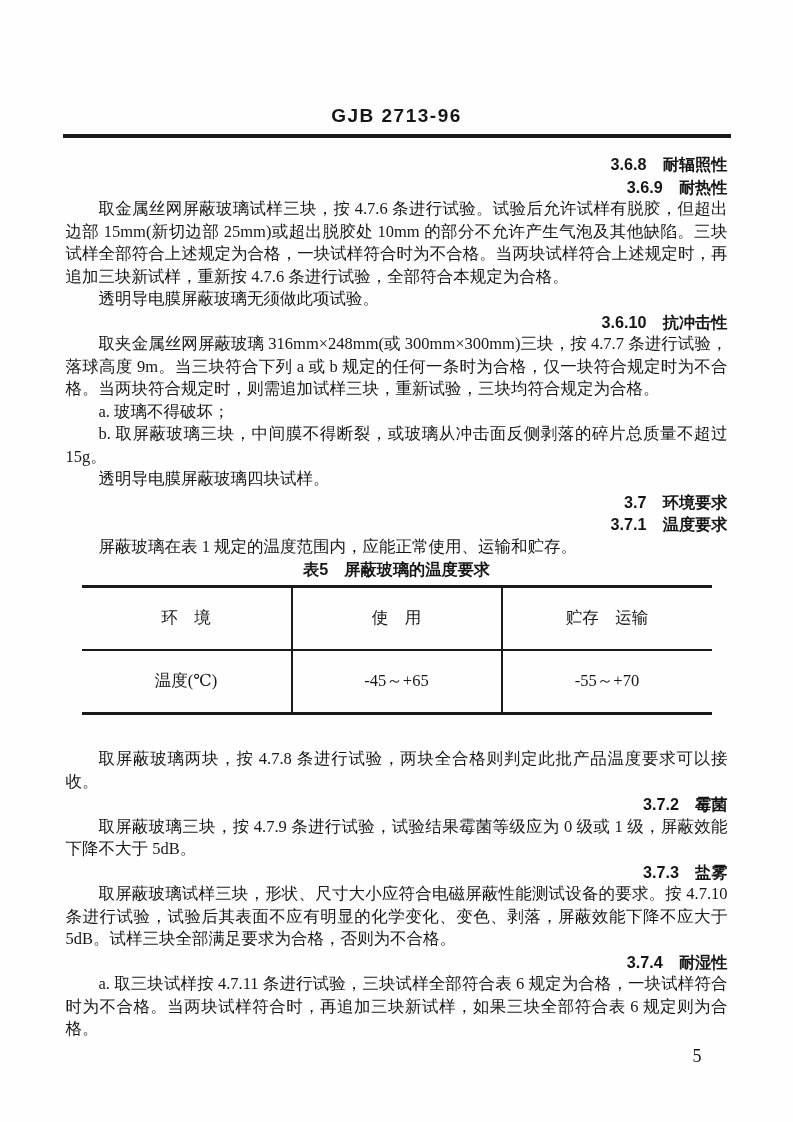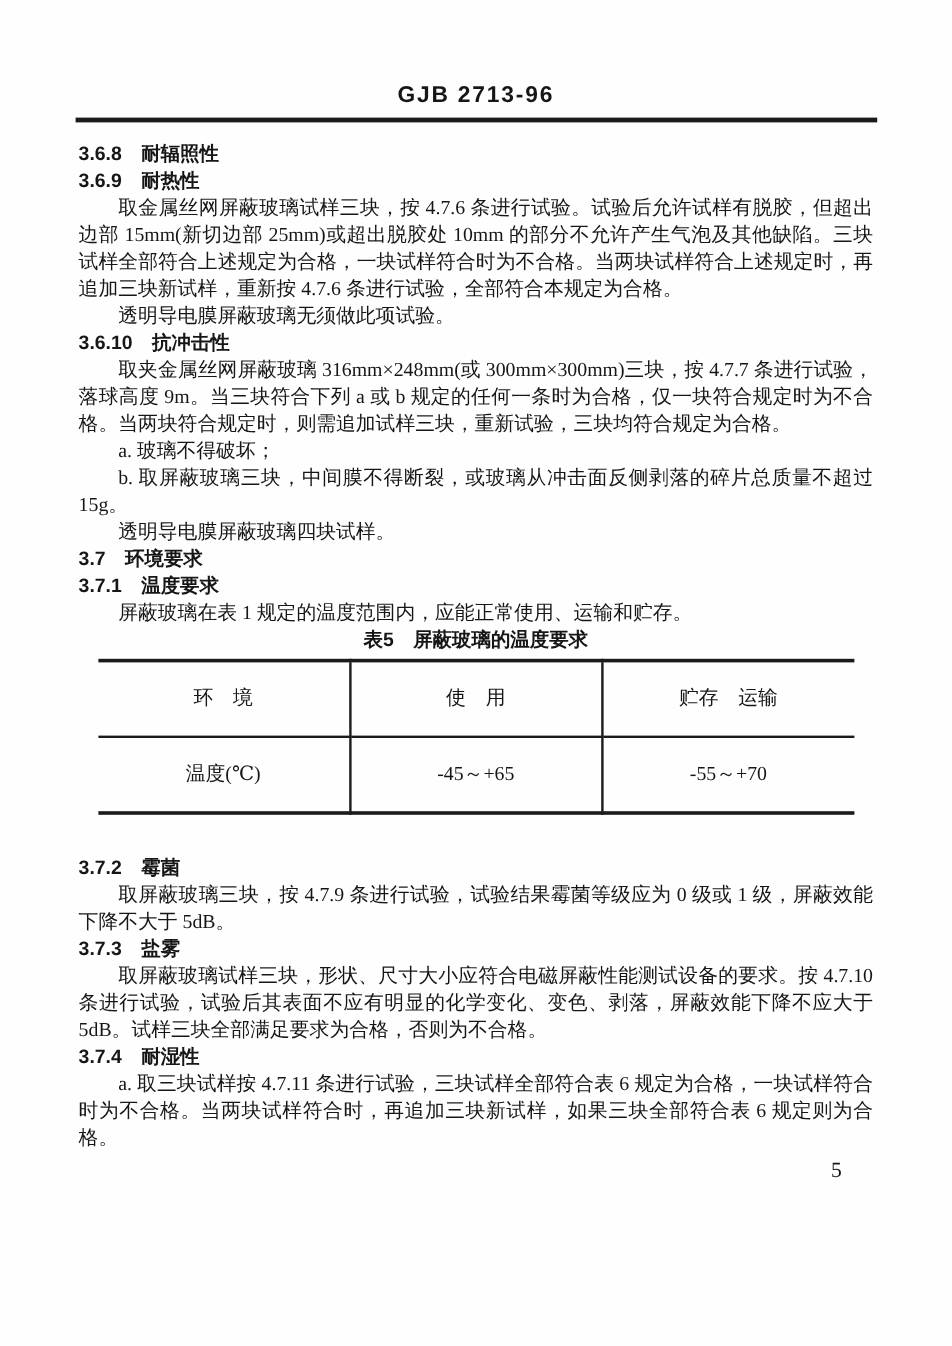--- a/index.html
+++ b/index.html
@@ -7,21 +7,21 @@
     position: relative;
     width: 793px;
     height: 1122px;
     background: #fefefe;
     overflow: hidden;
     font-family: "Liberation Serif", "DejaVu Serif", serif;
     color: #161616;
     box-sizing: border-box;
   }
   .doc-number {
-    padding-top: 68px;
+    padding-top: 104px;
     text-align: center;
     font-family: "Liberation Sans", "DejaVu Sans", sans-serif;
     font-weight: bold;
     font-size: 19px;
     letter-spacing: 1.5px;
     line-height: 24px;
   }
   .header-rule {
     width: 668px;
     height: 4px;
@@ -39,21 +39,21 @@
     margin: 0;
     text-indent: 2em;
   }
   .clause-heading {
     margin: 0;
     text-indent: 0;
     font-family: "Liberation Sans", "DejaVu Sans", sans-serif;
     font-weight: bold;
     font-size: 16.2px;
     line-height: 22.5px;
-    text-align: left;
+    text-align: right;
   }
   .table-caption {
     margin: 0;
     text-align: center;
     font-family: "Liberation Sans", "DejaVu Sans", sans-serif;
     font-weight: bold;
     font-size: 16.2px;
     line-height: 23px;
   }
   table.temp-table {
@@ -130,20 +130,21 @@
           <td>温度(℃)</td>
           <td>-45～+65</td>
           <td>-55～+70</td>
         </tr>
       </tbody>
     </table>
 
     <div class="table-gap"></div>
 
     <div>
+        <p class="para">取屏蔽玻璃两块，按 4.7.8 条进行试验，两块全合格则判定此批产品温度要求可以接收。</p>
         <p class="clause-heading">3.7.2　霉菌</p>
         <p class="para">取屏蔽玻璃三块，按 4.7.9 条进行试验，试验结果霉菌等级应为 0 级或 1 级，屏蔽效能下降不大于 5dB。</p>
         <p class="clause-heading">3.7.3　盐雾</p>
         <p class="para">取屏蔽玻璃试样三块，形状、尺寸大小应符合电磁屏蔽性能测试设备的要求。按 4.7.10 条进行试验，试验后其表面不应有明显的化学变化、变色、剥落，屏蔽效能下降不应大于 5dB。试样三块全部满足要求为合格，否则为不合格。</p>
         <p class="clause-heading">3.7.4　耐湿性</p>
         <p class="para">a. 取三块试样按 4.7.11 条进行试验，三块试样全部符合表 6 规定为合格，一块试样符合时为不合格。当两块试样符合时，再追加三块新试样，如果三块全部符合表 6 规定则为合格。</p>
       </div>
 
     <div class="page-number">5</div>
   </div>

